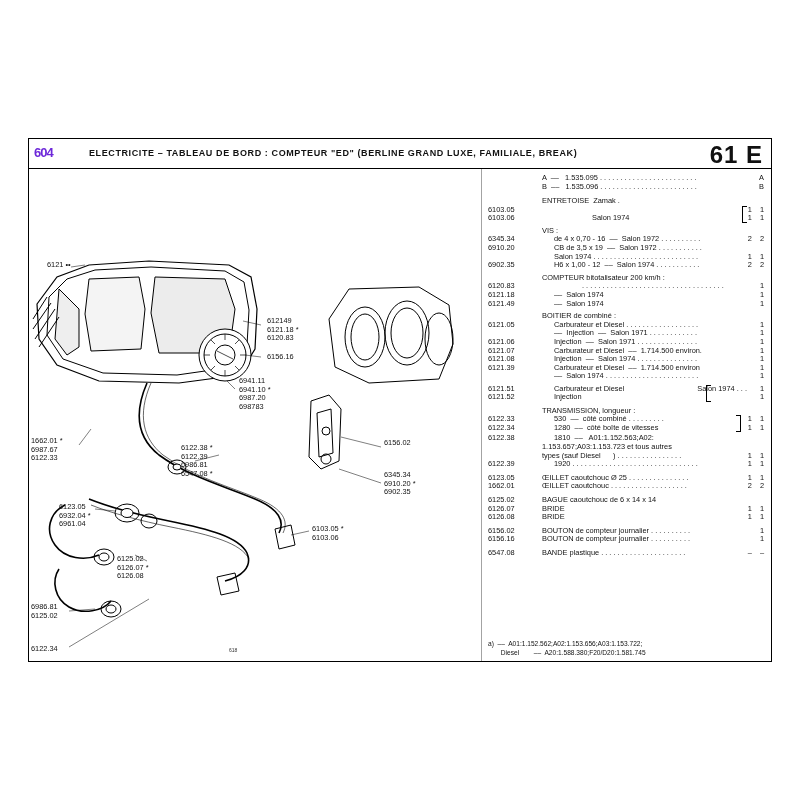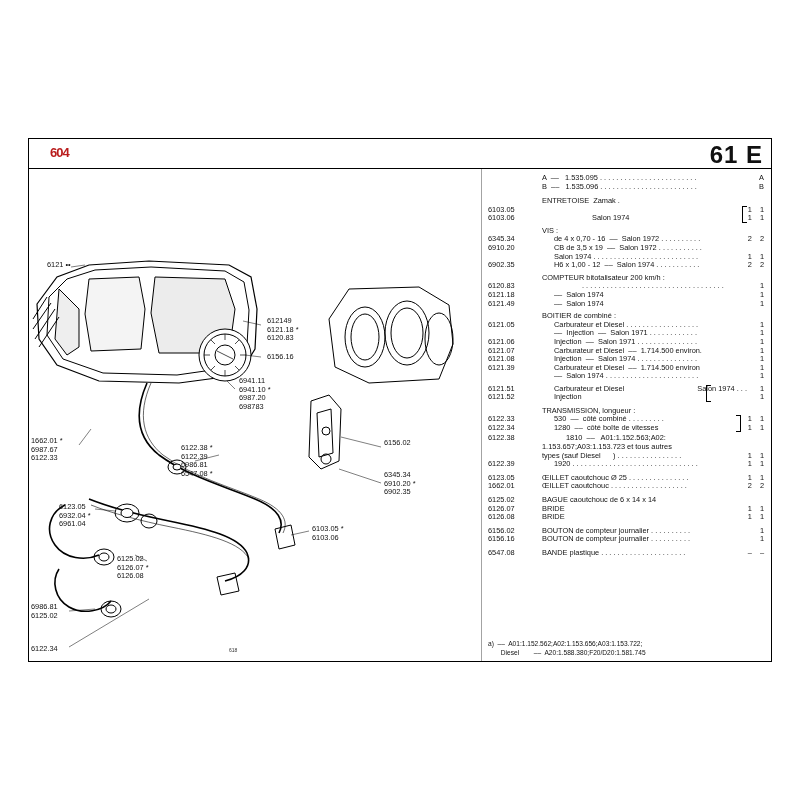--- a/index.html
+++ b/index.html
@@ -19,23 +19,23 @@
     box-sizing:border-box;
   }
   
   .hdr{
     position:relative;
     height:30px;
     border-bottom:1px solid #000;
     box-sizing:border-box;
   }
   .hdr-model{
-    position:absolute;left:21px;top:6px;
+    position:absolute;left:5px;top:6px;
     font-weight:bold;font-size:13px;letter-spacing:-1px;
-    color:#b91c1c;
+    color:#6d28d9;
   }
   .hdr-title{
     position:absolute;left:60px;top:9px;right:80px;
     font-size:9px;font-weight:bold;letter-spacing:.6px;
     white-space:nowrap;
   }
   .hdr-page{
     position:absolute;right:8px;top:2px;
     font-size:24px;font-weight:bold;letter-spacing:1px;
   }
@@ -113,20 +113,21 @@
   }
   svg{display:block;}
 </style>
 </head>
 <body>
 
 <div class="page">
 
   <div class="hdr">
     <div class="hdr-model">604</div>
+    <div class="hdr-title">ELECTRICITE  –  TABLEAU  DE  BORD : COMPTEUR  "ED"  (BERLINE  GRAND  LUXE,  FAMILIALE,  BREAK)</div>
     <div class="hdr-page">61 E</div>
   </div>
 
   <div class="body">
 
     <div class="left">
       <svg class="draw" width="452" height="494" viewBox="0 0 452 494">
         <g fill="none" stroke="#000" stroke-width="1">
 
           <path d="M8 135 L28 108 L60 96 L120 92 L200 96 L222 108 L228 140 L226 180 L210 206 L150 214 L70 212 L28 196 L10 170 Z" stroke-width="1.2"></path>
@@ -378,21 +379,21 @@
         </div>
         <div class="row" style="position:absolute;top:8.6px;left:0;right:0">
           <div class="rref">6122.34</div>
           <div class="rtxt" style="left:72px">1280  ––  côté boîte de vitesses</div>
           <div class="qty">1 1</div>
         </div>
         <div class="brkR" style="right:30px;top:1px;height:15px"></div>
       </div>
       <div class="row">
         <div class="rref">6122.38</div>
-        <div class="rtxt" style="left:84px">1810  ––   A01:1.152.563;A02:</div>
+        <div class="rtxt" style="left:72px">1810  ––   A01:1.152.563;A02:</div>
       </div>
       <div class="row">
         <div class="rtxt" style="left:60px">1.153.657;A03:1.153.723 et tous autres</div>
       </div>
       <div class="row">
         <div class="rtxt" style="left:60px">types (sauf Diesel      ) . . . . . . . . . . . . . . . .</div>
         <div class="qty">1 1</div>
       </div>
       <div class="row">
         <div class="rref">6122.39</div>

